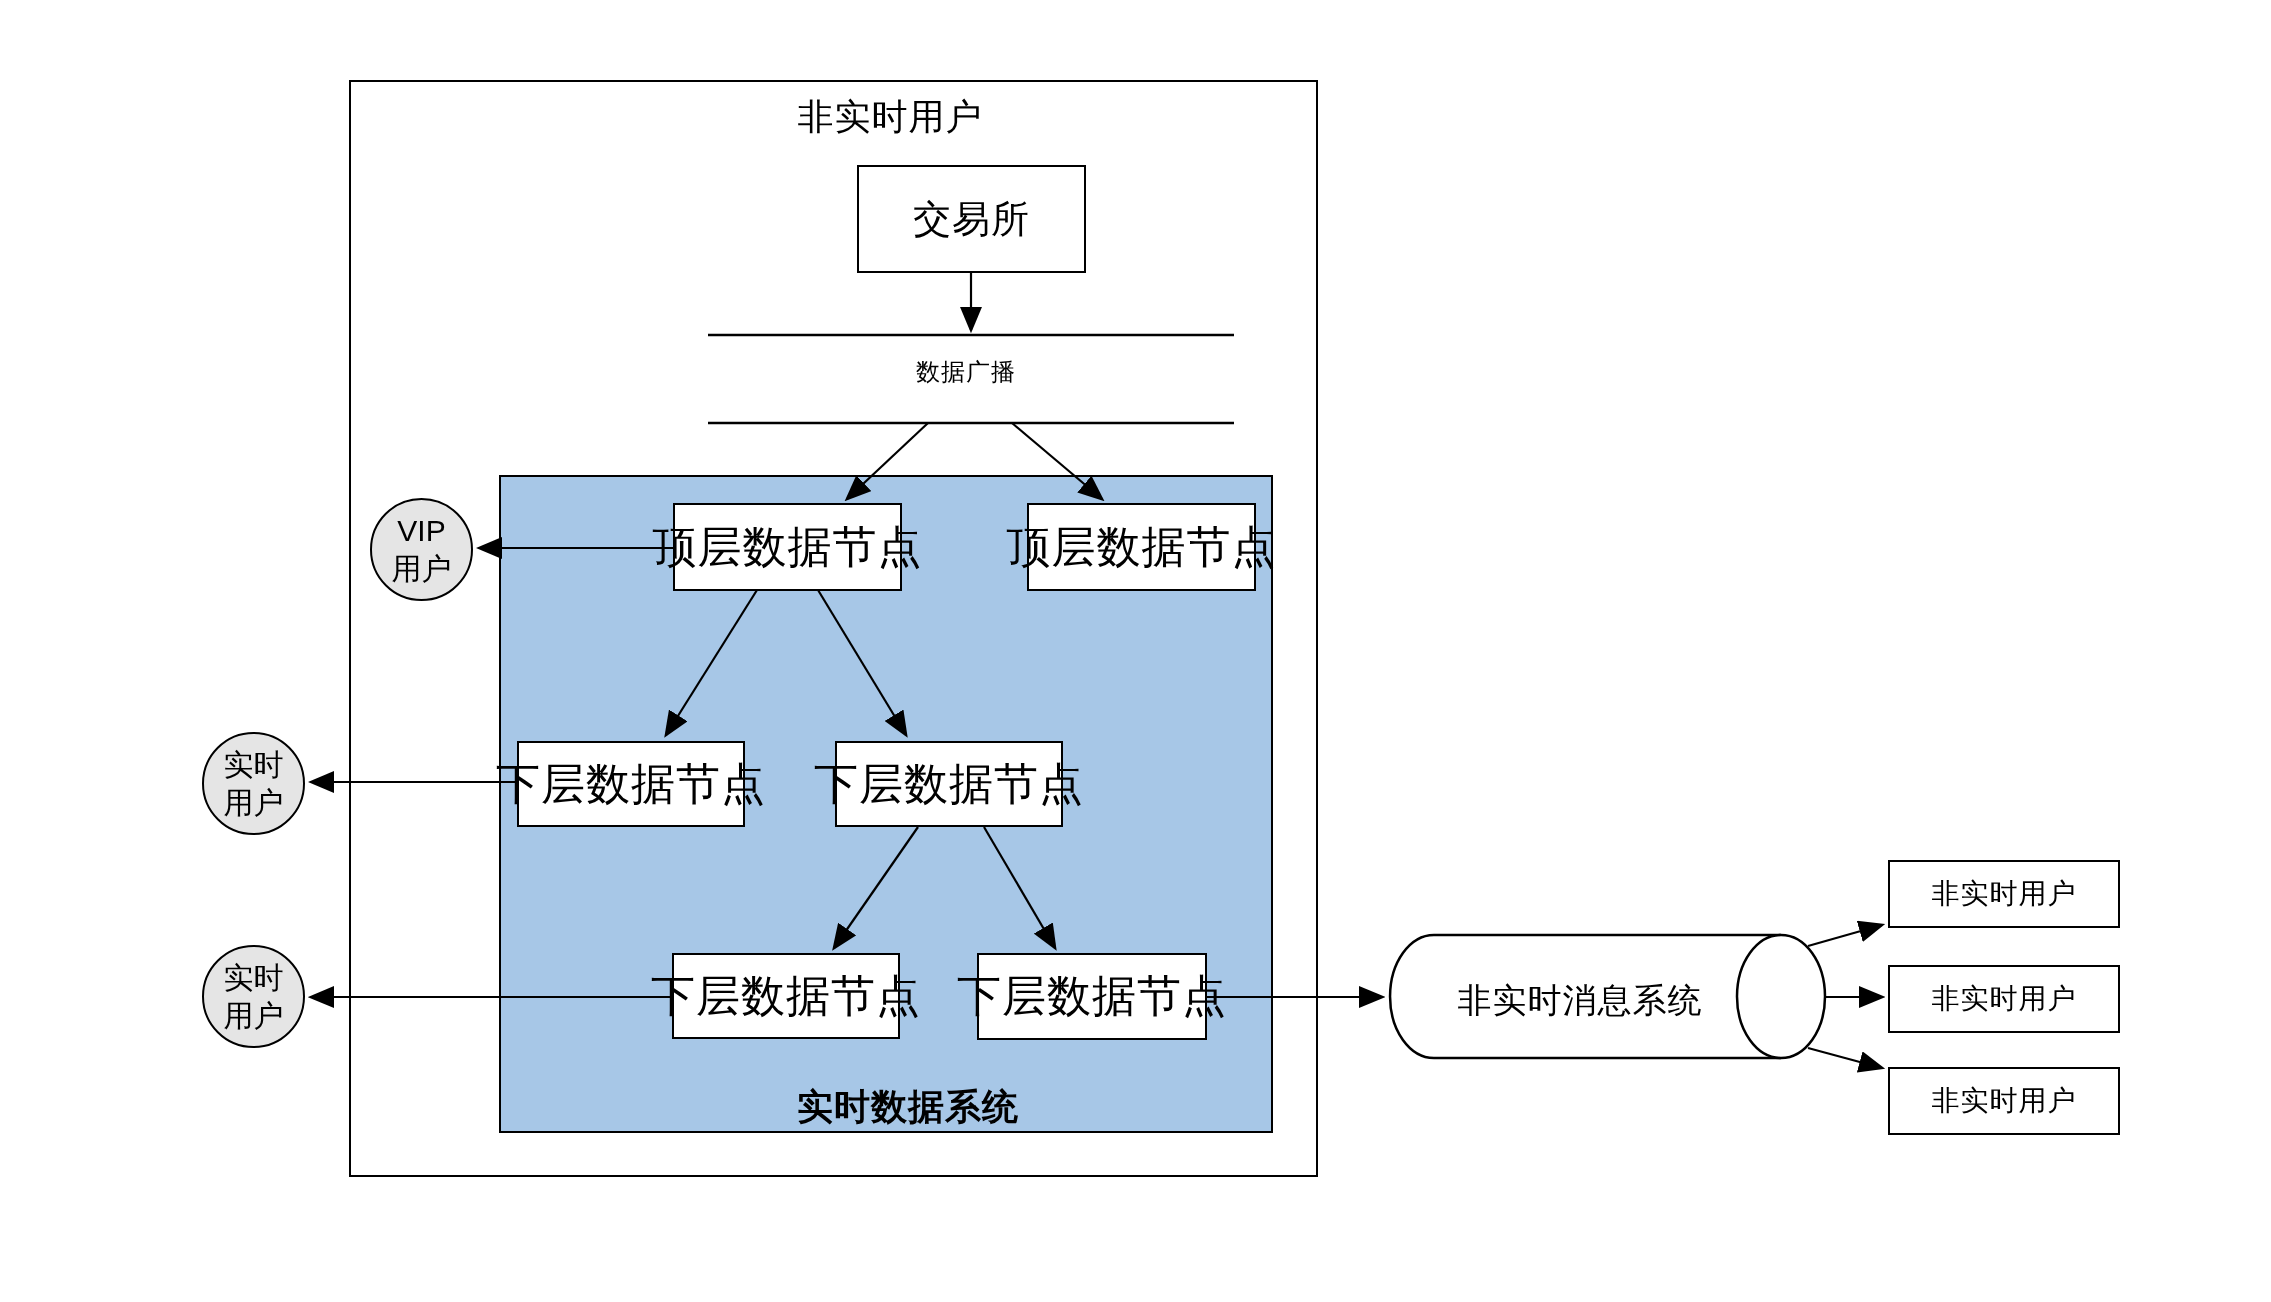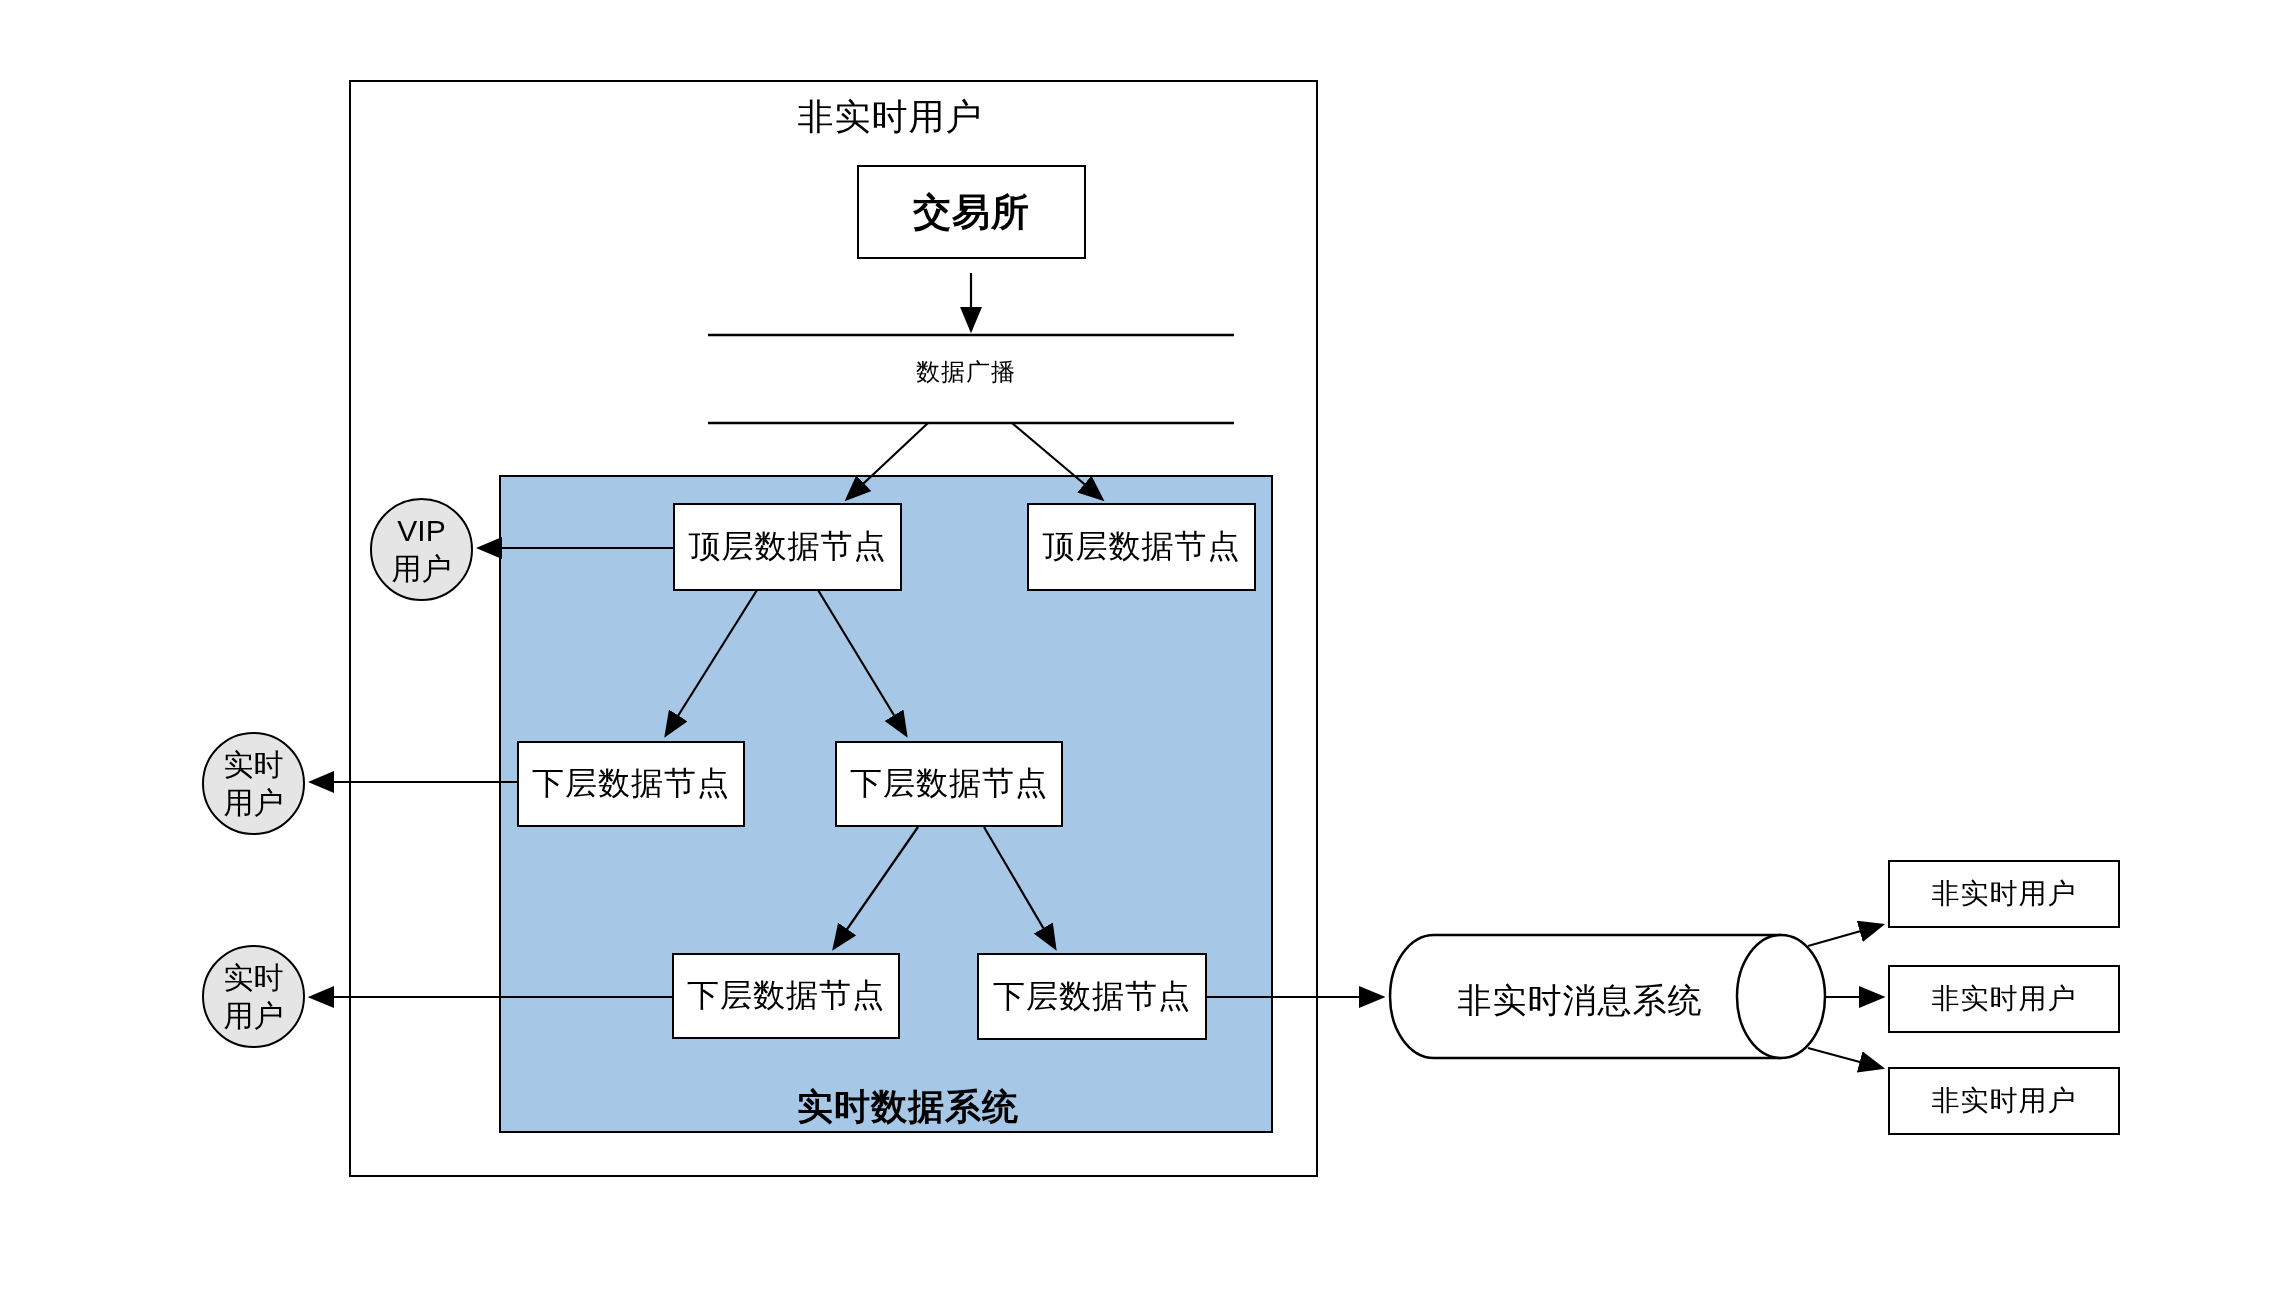--- a/index.html
+++ b/index.html
@@ -12,21 +12,21 @@
     background: #ffffff;
     overflow: hidden;
   }
   .box {
     position: absolute;
     background: #ffffff;
     border: 2.5px solid #000;
     display: flex;
     align-items: center;
     justify-content: center;
-    font-size: 32px;
+    font-size: 44px;
     letter-spacing: 1px;
     white-space: nowrap;
     z-index: 3;
   }
   .container-box {
     position: absolute;
     border: 2px solid #000;
     background: transparent;
     z-index: 1;
   }
@@ -83,21 +83,21 @@
   }
 </style>
 </head>
 <body>
 
 <div id="stage">
 
   <div class="container-box" style="left:349px; top:80px; width:969px; height:1097px;"></div>
   <div class="label" style="left:790px; top:93px; width:200px; font-size:36px;">非实时用户</div>
 
-  <div class="box" style="left:857px; top:165px; width:229px; height:94px; font-size:38px;font-weight:bold;">
+  <div class="box" style="left:857px; top:165px; width:229px; height:108px; font-size:38px;">
     <span>交易所</span>
   </div>
 
   <div class="label" style="left:766px; top:356px; width:400px; font-size:24px;">数据广播</div>
 
   <div class="blue-zone" style="left:499px; top:475px; width:774px; height:658px; background:#a7c7e7;"></div>
   <div class="label" style="left:708px; top:1083px; width:400px; font-size:36px;font-weight:bold;">实时数据系统</div>
 
   <div class="box" style="left:673px; top:503px; width:229px; height:88px;">
     <span>顶层数据节点</span>

